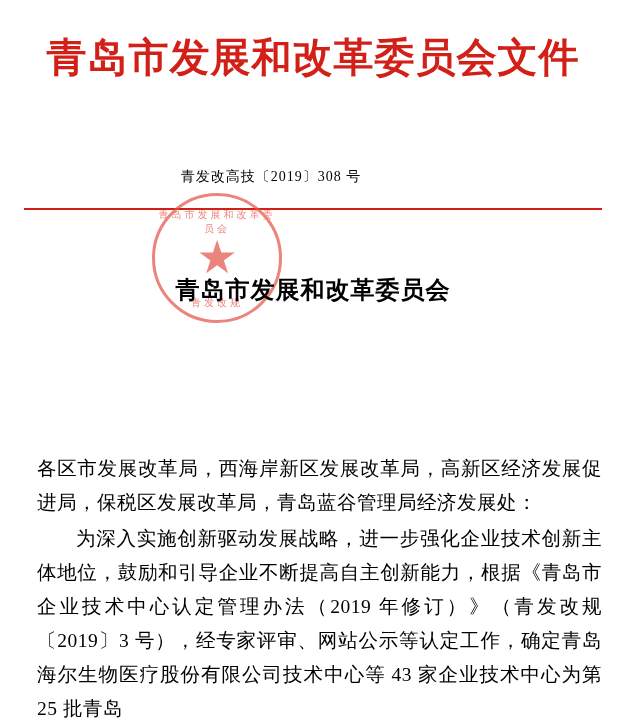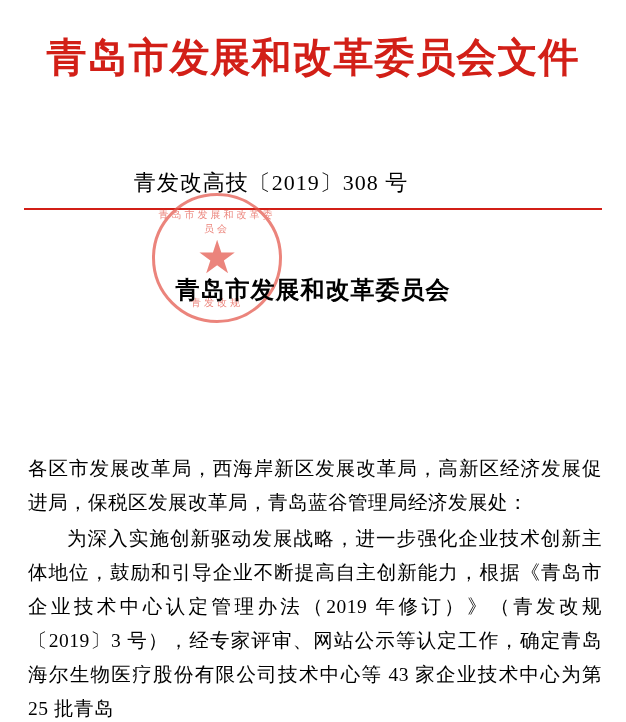--- a/index.html
+++ b/index.html
@@ -41,21 +41,21 @@
     white-space: nowrap;
   }
 
   
   .doc-number {
     position: absolute;
     top: 168px;
     left: 0;
     width: 542px;
     text-align: center;
-    font-size: 22px;
+    font-size: 14px;
     letter-spacing: 1px;
   }
 
   
   .red-rule {
     position: absolute;
     top: 208px;
     left: 24px;
     width: 578px;
     height: 2px;
@@ -115,21 +115,21 @@
   .body-text {
     position: absolute;
     top: 452px;
     left: 24px;
     width: 578px;
     font-size: 19.5px;
     line-height: 34px;
     letter-spacing: 0.5px;
     text-align: justify;
   }
-  .para { margin: 0 0 2px 4px; }
+  .para { margin: 0 0 2px 13px; }
   .indent { text-indent: 2em; }
 </style>
 </head>
 <body>
 
 <div class="page">
 
   <div class="masthead">
     <div class="masthead-title">青岛市发展和改革委员会文件</div>
   </div>

